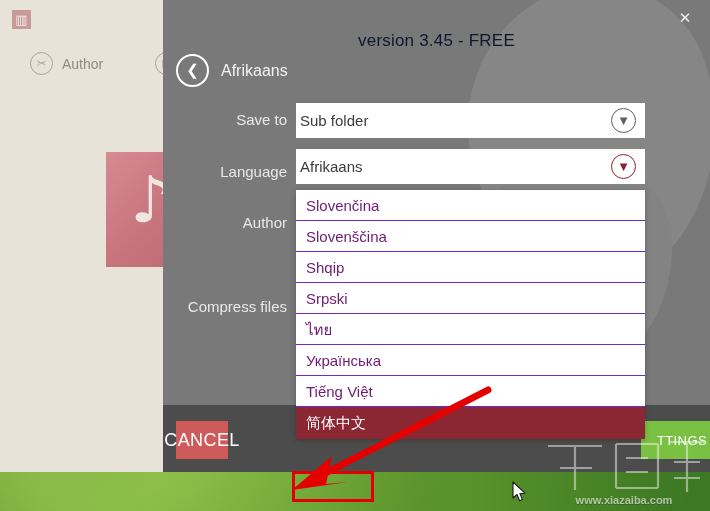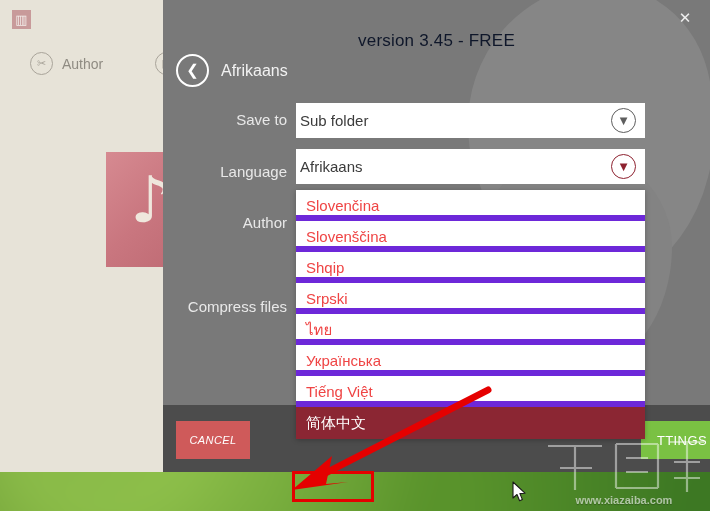--- a/index.html
+++ b/index.html
@@ -122,36 +122,36 @@
   .arrow-red{border:1.6px solid #8e2230;color:#8e2230;}
 
   
   .dropdown{
     position:absolute;left:296px;top:190px;width:349px;
     background:#ffffff;z-index:8;
     box-shadow:0 1px 5px rgba(0,0,0,0.25);
   }
   .dd-item{
     height:31px;line-height:31px;padding-left:10px;box-sizing:border-box;
-    color:#ef4444;font-size:15px;border-bottom:6px solid #6d28d9;
+    color:#701a75;font-size:15px;border-bottom:1px solid #6d28d9;
     white-space:nowrap;overflow:hidden;cursor:pointer;
   }
   .dd-item:last-child{border-bottom:none;}
   .dd-item.selected{
     background:#8b2633;color:#ffffff;height:32px;line-height:32px;border-bottom:none;
   }
 
   
   .bottom-bar{
     position:absolute;left:0;bottom:0;width:547px;height:67px;background:#4c4c4c;
   }
   .cancel-btn{
-    position:absolute;left:13px;top:16px;width:74px;height:38px;background:#cf5a5a;
-    color:#ffffff;font-size:11px;letter-spacing:.4px;
-    display:flex;align-items:center;justify-content:center;cursor:pointer;font-style:italic;
+    position:absolute;left:13px;top:16px;width:52px;height:38px;background:#cf5a5a;
+    color:#ffffff;font-size:18px;letter-spacing:.4px;
+    display:flex;align-items:center;justify-content:center;cursor:pointer;
   }
   .settings-btn{
     position:absolute;right:-3px;top:16px;width:72px;height:38px;background:#7ac143;
     color:#ffffff;font-size:13px;letter-spacing:.4px;
     display:flex;align-items:center;justify-content:flex-end;padding-right:6px;
     box-sizing:border-box;cursor:pointer;overflow:hidden;
   }
 
   
   .anno-box{

